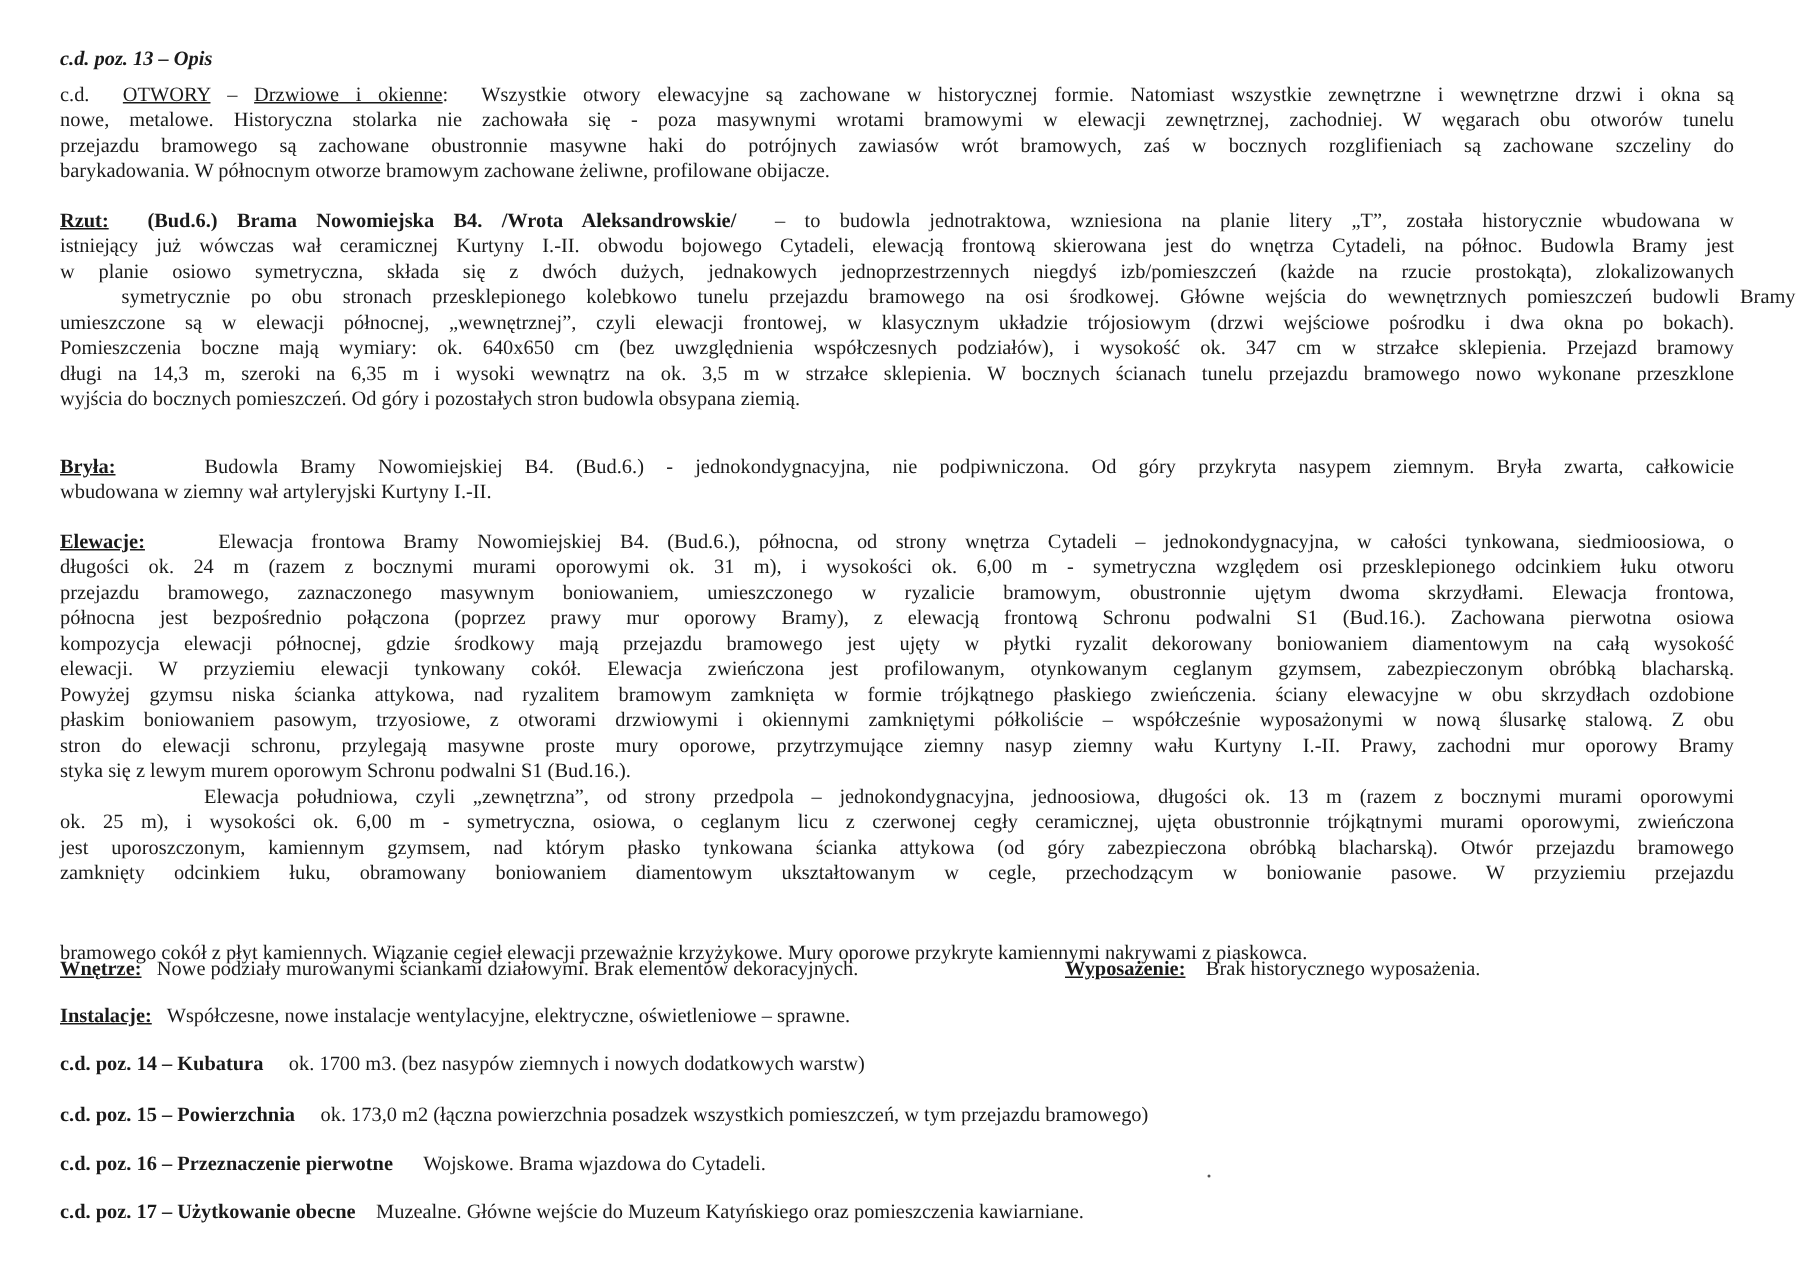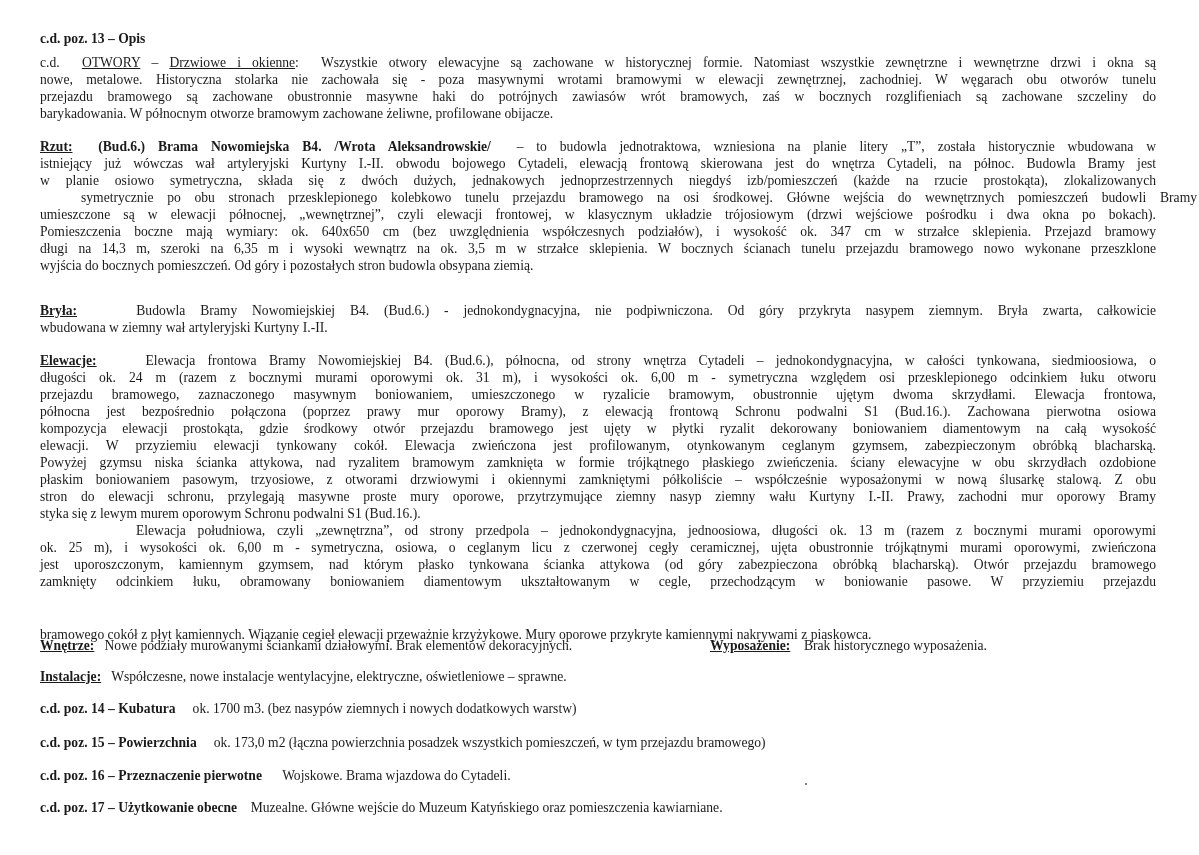--- a/index.html
+++ b/index.html
@@ -18,60 +18,60 @@
   .b { font-weight: bold; }
   .u { text-decoration: underline; }
   .bu { font-weight: bold; text-decoration: underline; }
   .dot { position: absolute; left: 805px; top: 783px; width: 2px; height: 2px; background: #555; border-radius: 1px; }
 </style>
 </head>
 <body>
 
 <div class="page">
 
-  <div class="line b" style="top:30px;">c.d. poz. 13 – Opis</div>
+  <div class="line b" style="top:30px;font-style:italic;">c.d. poz. 13 – Opis</div>
 
   <div class="line just" style="top:54px;">
     <span>c.d.</span>&nbsp;
     <span class="u">OTWORY</span>
     <span>–</span>
     <span class="u">Drzwiowe i okienne</span><span>:</span>&nbsp;
     <span>Wszystkie otwory elewacyjne są zachowane w historycznej formie. Natomiast wszystkie zewnętrzne i wewnętrzne drzwi i okna są</span>
   </div>
   <div class="line just" style="top:71px;">nowe, metalowe. Historyczna stolarka nie zachowała się - poza masywnymi wrotami bramowymi w elewacji zewnętrznej, zachodniej. W węgarach obu otworów tunelu</div>
   <div class="line just" style="top:88px;">przejazdu bramowego są zachowane obustronnie masywne haki do potrójnych zawiasów wrót bramowych, zaś w bocznych rozglifieniach są zachowane szczeliny do</div>
   <div class="line" style="top:105px;">barykadowania. W północnym otworze bramowym zachowane żeliwne, profilowane obijacze.</div>
 
   <div class="line just" style="top:138px;">
     <span class="bu">Rzut:</span>&nbsp;
     <span class="b">(Bud.6.) Brama Nowomiejska B4. /Wrota Aleksandrowskie/</span>&nbsp;
     <span>– to budowla jednotraktowa, wzniesiona na planie litery „T”, została historycznie wbudowana w</span>
   </div>
-  <div class="line just" style="top:155px;">istniejący już wówczas wał artyleryjski Kurtyny I.-II. obwodu bojowego Cytadeli, elewacją frontową skierowana jest do wnętrza Cytadeli, na północ. Budowla Bramy jest</div>
+  <div class="line just" style="top:155px;">istniejący już wówczas wał ceramicznej Kurtyny I.-II. obwodu bojowego Cytadeli, elewacją frontową skierowana jest do wnętrza Cytadeli, na północ. Budowla Bramy jest</div>
   <div class="line just" style="top:172px;">w planie osiowo symetryczna, składa się z dwóch dużych, jednakowych jednoprzestrzennych niegdyś izb/pomieszczeń (każde na rzucie prostokąta), zlokalizowanych</div>
   <div class="line just" style="top:189px;margin-left:41px;">symetrycznie po obu stronach przesklepionego kolebkowo tunelu przejazdu bramowego na osi środkowej. Główne wejścia do wewnętrznych pomieszczeń budowli Bramy</div>
   <div class="line just" style="top:206px;">umieszczone są w elewacji północnej, „wewnętrznej”, czyli elewacji frontowej, w klasycznym układzie trójosiowym (drzwi wejściowe pośrodku i dwa okna po bokach).</div>
   <div class="line just" style="top:223px;">Pomieszczenia boczne mają wymiary: ok. 640x650 cm (bez uwzględnienia współczesnych podziałów), i wysokość ok. 347 cm w strzałce sklepienia. Przejazd bramowy</div>
   <div class="line just" style="top:240px;">długi na 14,3 m, szeroki na 6,35 m i wysoki wewnątrz na ok. 3,5 m w strzałce sklepienia. W bocznych ścianach tunelu przejazdu bramowego nowo wykonane przeszklone</div>
   <div class="line" style="top:257px;">wyjścia do bocznych pomieszczeń. Od góry i pozostałych stron budowla obsypana ziemią.</div>
 
   <div class="line just" style="top:302px;">
     <span class="bu">Bryła:</span>&nbsp;&nbsp;&nbsp;
     <span>Budowla Bramy Nowomiejskiej B4. (Bud.6.) - jednokondygnacyjna, nie podpiwniczona. Od góry przykryta nasypem ziemnym. Bryła zwarta, całkowicie</span>
   </div>
   <div class="line" style="top:319px;">wbudowana w ziemny wał artyleryjski Kurtyny I.-II.</div>
 
   <div class="line just" style="top:352px;">
     <span class="bu">Elewacje:</span>&nbsp;&nbsp;&nbsp;
     <span>Elewacja frontowa Bramy Nowomiejskiej B4. (Bud.6.), północna, od strony wnętrza Cytadeli – jednokondygnacyjna, w całości tynkowana, siedmioosiowa, o</span>
   </div>
   <div class="line just" style="top:369px;">długości ok. 24 m (razem z bocznymi murami oporowymi ok. 31 m), i wysokości ok. 6,00 m  - symetryczna względem osi przesklepionego odcinkiem łuku otworu</div>
   <div class="line just" style="top:386px;">przejazdu bramowego, zaznaczonego masywnym boniowaniem, umieszczonego w ryzalicie bramowym, obustronnie ujętym dwoma skrzydłami. Elewacja frontowa,</div>
   <div class="line just" style="top:403px;">północna jest bezpośrednio połączona (poprzez prawy mur oporowy Bramy), z elewacją frontową Schronu podwalni S1 (Bud.16.). Zachowana pierwotna osiowa</div>
-  <div class="line just" style="top:420px;">kompozycja elewacji prostokąta, gdzie środkowy otwór przejazdu bramowego jest ujęty w płytki ryzalit dekorowany boniowaniem diamentowym na całą wysokość</div>
+  <div class="line just" style="top:420px;">kompozycja elewacji północnej, gdzie środkowy mają przejazdu bramowego jest ujęty w płytki ryzalit dekorowany boniowaniem diamentowym na całą wysokość</div>
   <div class="line just" style="top:437px;">elewacji.   W przyziemiu elewacji tynkowany cokół. Elewacja zwieńczona jest profilowanym, otynkowanym ceglanym gzymsem, zabezpieczonym obróbką blacharską.</div>
   <div class="line just" style="top:454px;">Powyżej gzymsu niska ścianka attykowa, nad ryzalitem bramowym zamknięta w formie trójkątnego płaskiego zwieńczenia. ściany elewacyjne w obu skrzydłach ozdobione</div>
   <div class="line just" style="top:471px;">płaskim boniowaniem pasowym, trzyosiowe, z otworami drzwiowymi i okiennymi zamkniętymi półkoliście – współcześnie wyposażonymi w nową ślusarkę stalową. Z obu</div>
   <div class="line just" style="top:488px;">stron do elewacji schronu, przylegają masywne proste mury oporowe, przytrzymujące ziemny nasyp ziemny wału Kurtyny I.-II.  Prawy, zachodni mur oporowy Bramy</div>
   <div class="line" style="top:505px;">styka się z lewym murem oporowym Schronu podwalni S1 (Bud.16.).</div>
 
   <div class="line just" style="top:522px; padding-left:96px; width:1020px;">Elewacja południowa, czyli „zewnętrzna”, od strony przedpola – jednokondygnacyjna, jednoosiowa, długości ok. 13 m (razem z bocznymi murami oporowymi</div>
   <div class="line just" style="top:539px;">ok. 25 m), i wysokości ok. 6,00 m  - symetryczna, osiowa, o ceglanym licu z czerwonej cegły ceramicznej, ujęta obustronnie trójkątnymi murami oporowymi, zwieńczona</div>
   <div class="line just" style="top:556px;">jest uporoszczonym, kamiennym gzymsem, nad którym płasko tynkowana ścianka attykowa (od góry zabezpieczona obróbką blacharską). Otwór przejazdu bramowego</div>
   <div class="line just" style="top:573px;">zamknięty odcinkiem łuku, obramowany boniowaniem diamentowym ukształtowanym w cegle, przechodzącym w boniowanie pasowe. W przyziemiu przejazdu</div>

